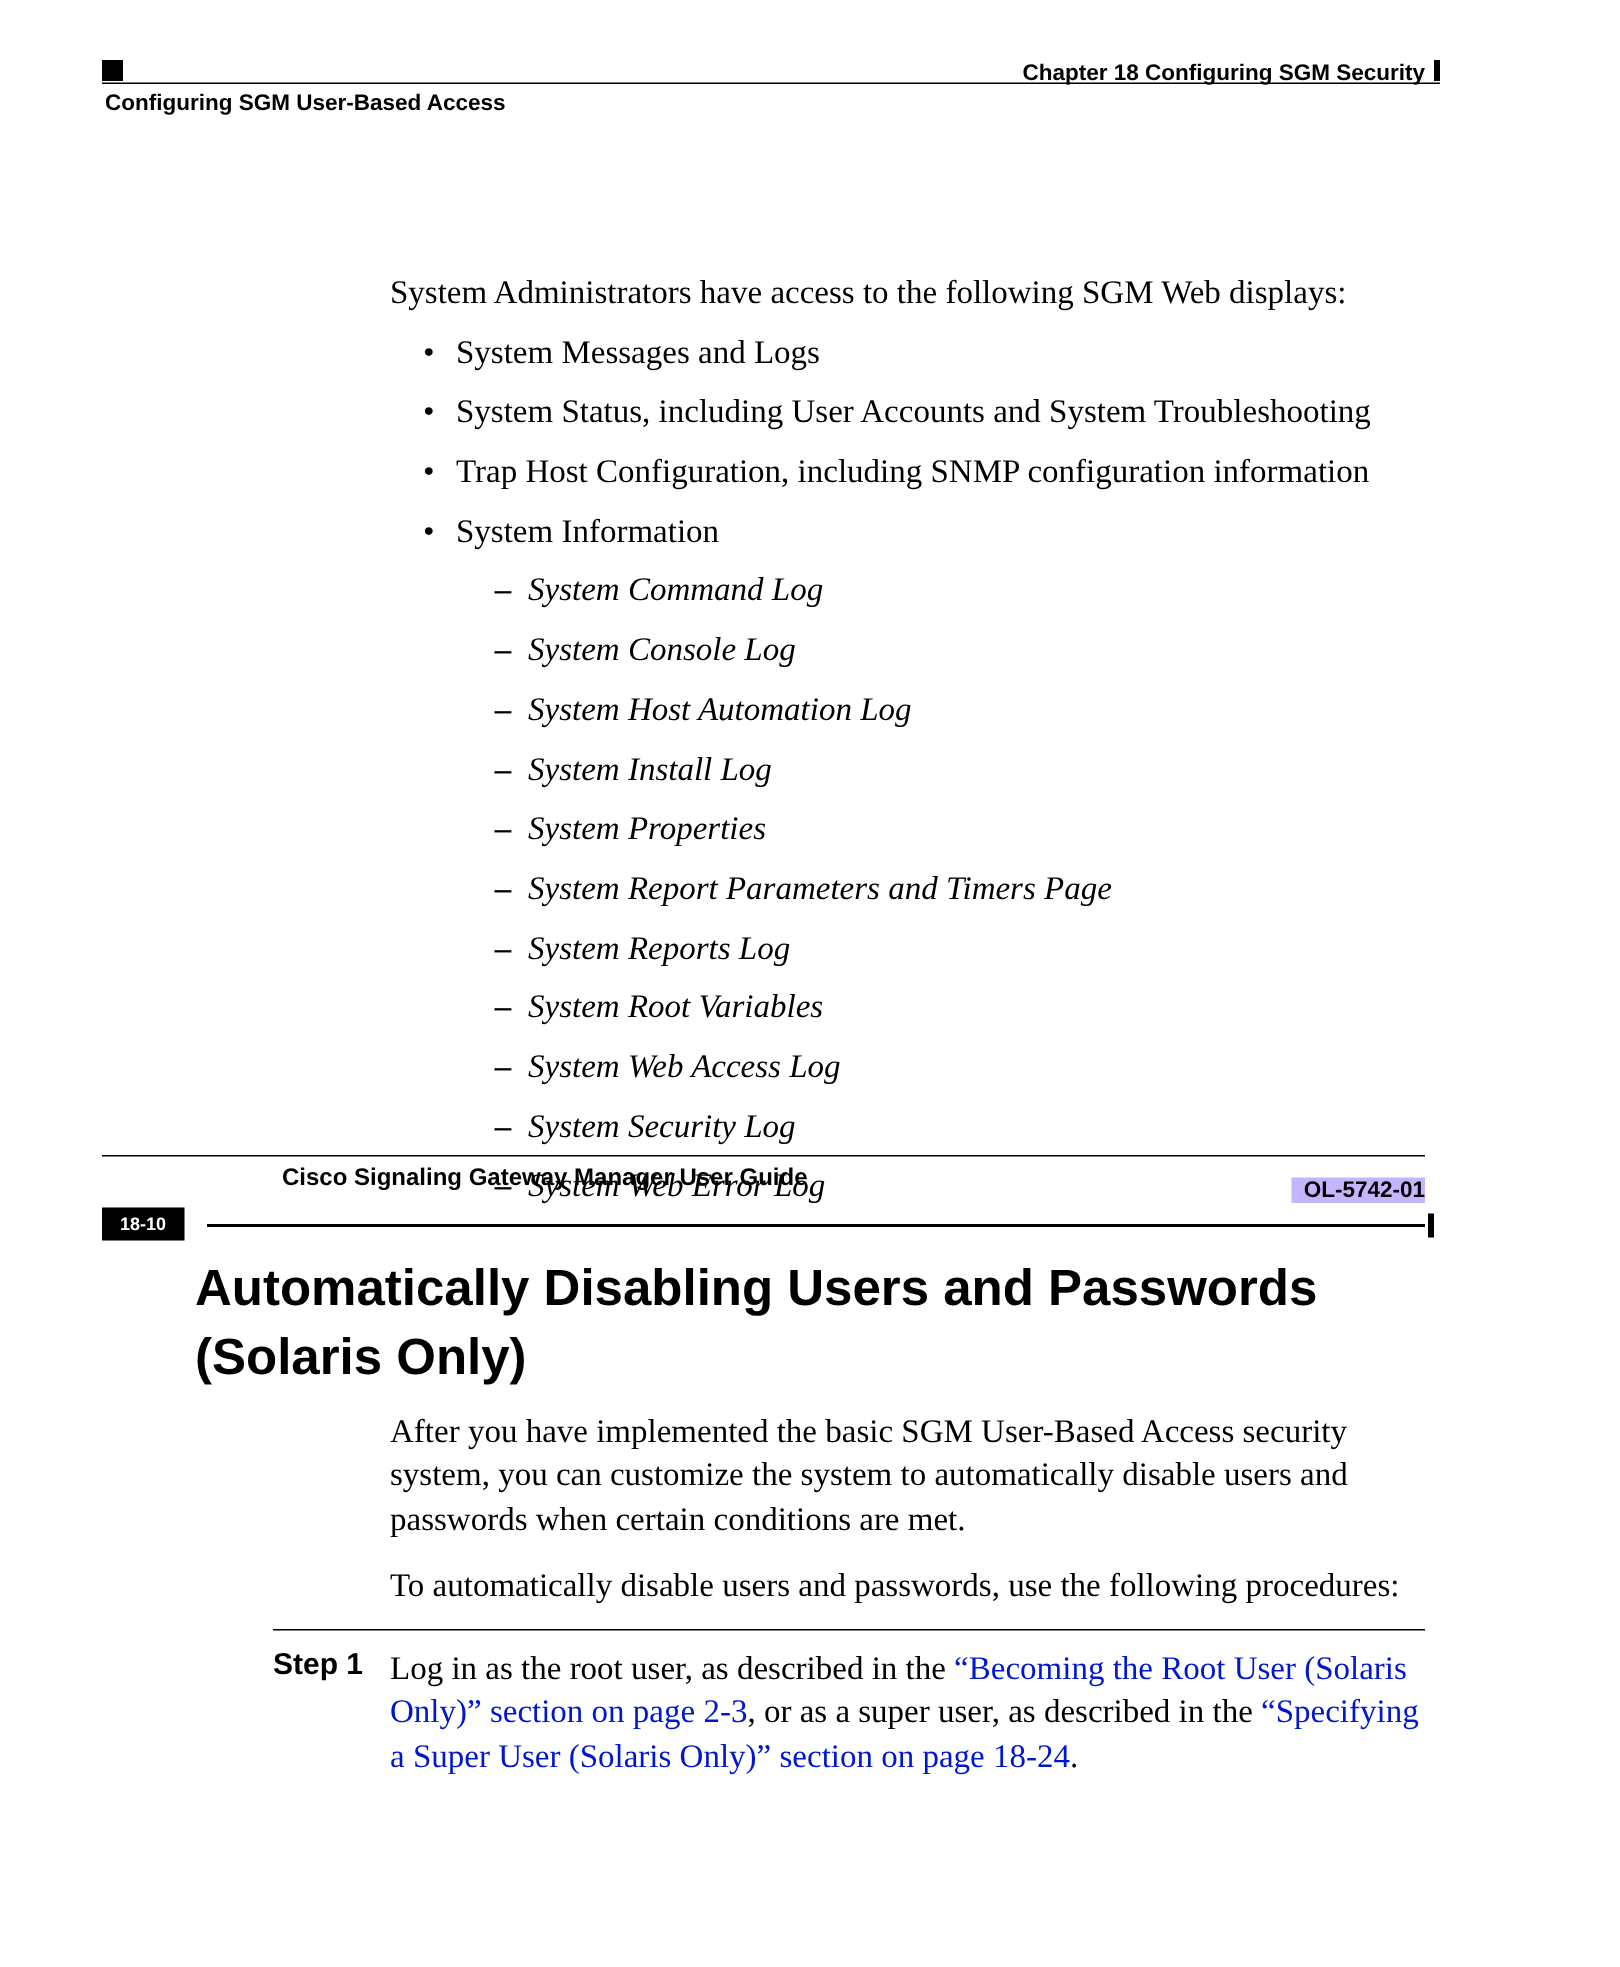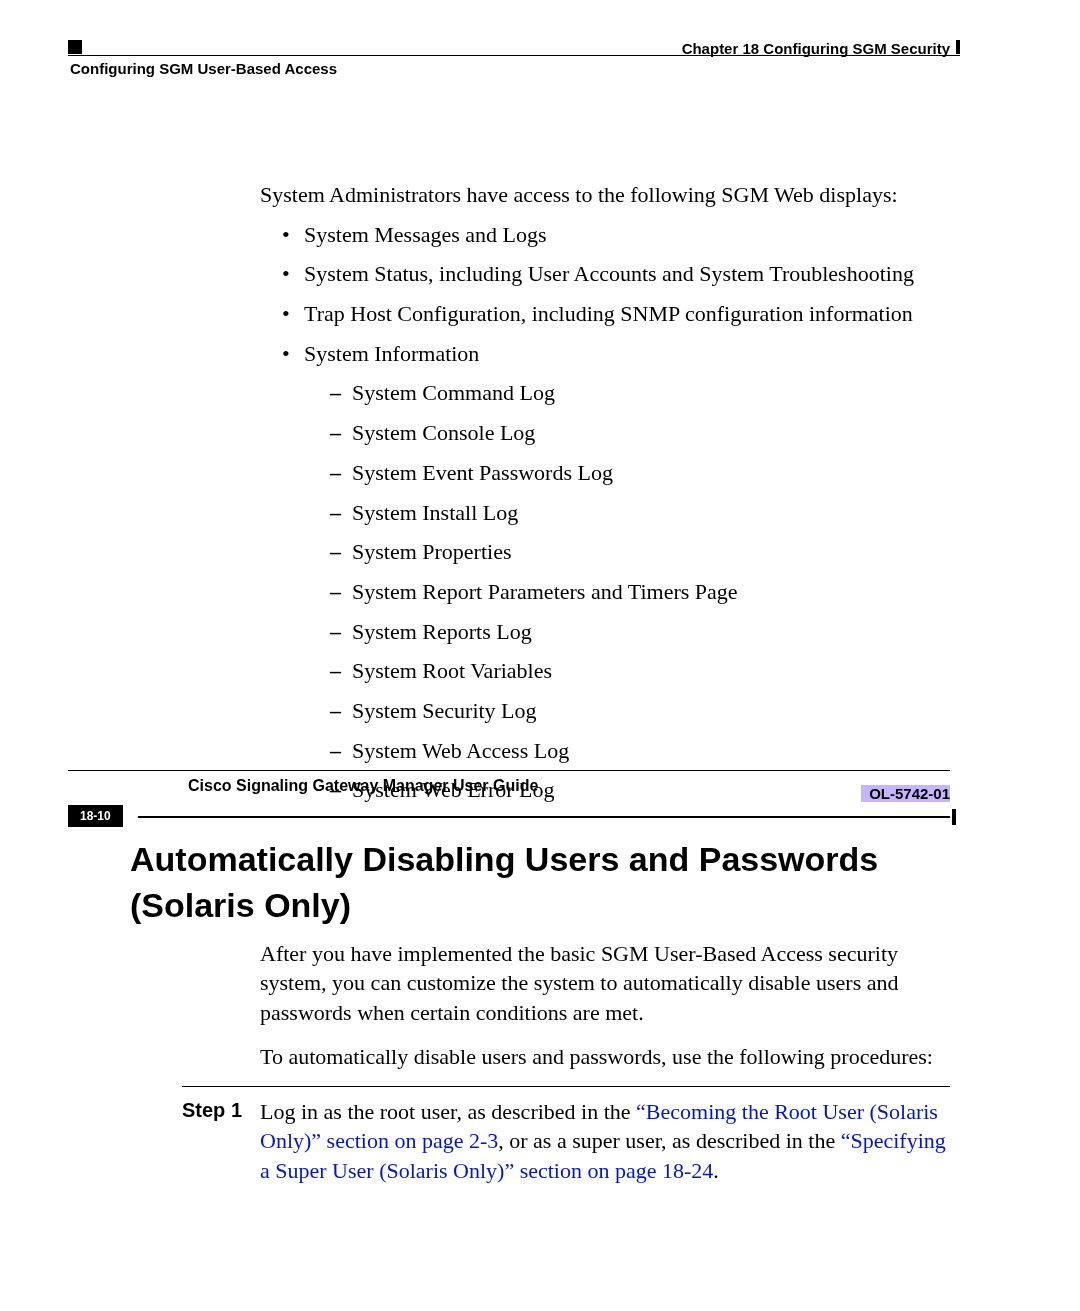--- a/index.html
+++ b/index.html
@@ -88,20 +88,21 @@
   }
   ul.level2 {
     list-style: none;
     padding: 0;
     margin: 6px 0 0 26px;
   }
   ul.level2 > li {
     position: relative;
     padding-left: 22px;
     margin: 10px 0;
+    font-style: italic;
   }
   ul.level2 > li::before {
     content: "–";
     font-weight: bold;
     position: absolute;
     left: 0;
     top: 0;
   }
   h2.section-heading {
     font-family: Arial, Helvetica, sans-serif;
@@ -206,28 +207,28 @@
   <div class="body-content">
     <p class="intro-p">System Administrators have access to the following SGM Web displays:</p>
     <ul class="level1">
       <li><span>System Messages and Logs</span></li>
       <li><span>System Status, including User Accounts and System Troubleshooting</span></li>
       <li><span>Trap Host Configuration, including SNMP configuration information</span></li>
       <li><span>System Information</span>
         <ul class="level2">
           <li><span>System Command Log</span></li>
           <li><span>System Console Log</span></li>
-          <li><span>System Event Passwords Log</span></li>
+          <li><span>System Host Automation Log</span></li>
           <li><span>System Install Log</span></li>
           <li><span>System Properties</span></li>
           <li><span>System Report Parameters and Timers Page</span></li>
           <li><span>System Reports Log</span></li>
           <li><span>System Root Variables</span></li>
+          <li><span>System Web Access Log</span></li>
           <li><span>System Security Log</span></li>
-          <li><span>System Web Access Log</span></li>
           <li><span>System Web Error Log</span></li>
         </ul>
       </li>
     </ul>
 
     <h2 class="section-heading">Automatically Disabling Users and Passwords (Solaris Only)</h2>
 
     <div class="section-body">
       <p>After you have implemented the basic SGM User-Based Access security system, you can customize the system to automatically disable users and passwords when certain conditions are met.</p>
       <p>To automatically disable users and passwords, use the following procedures:</p>

